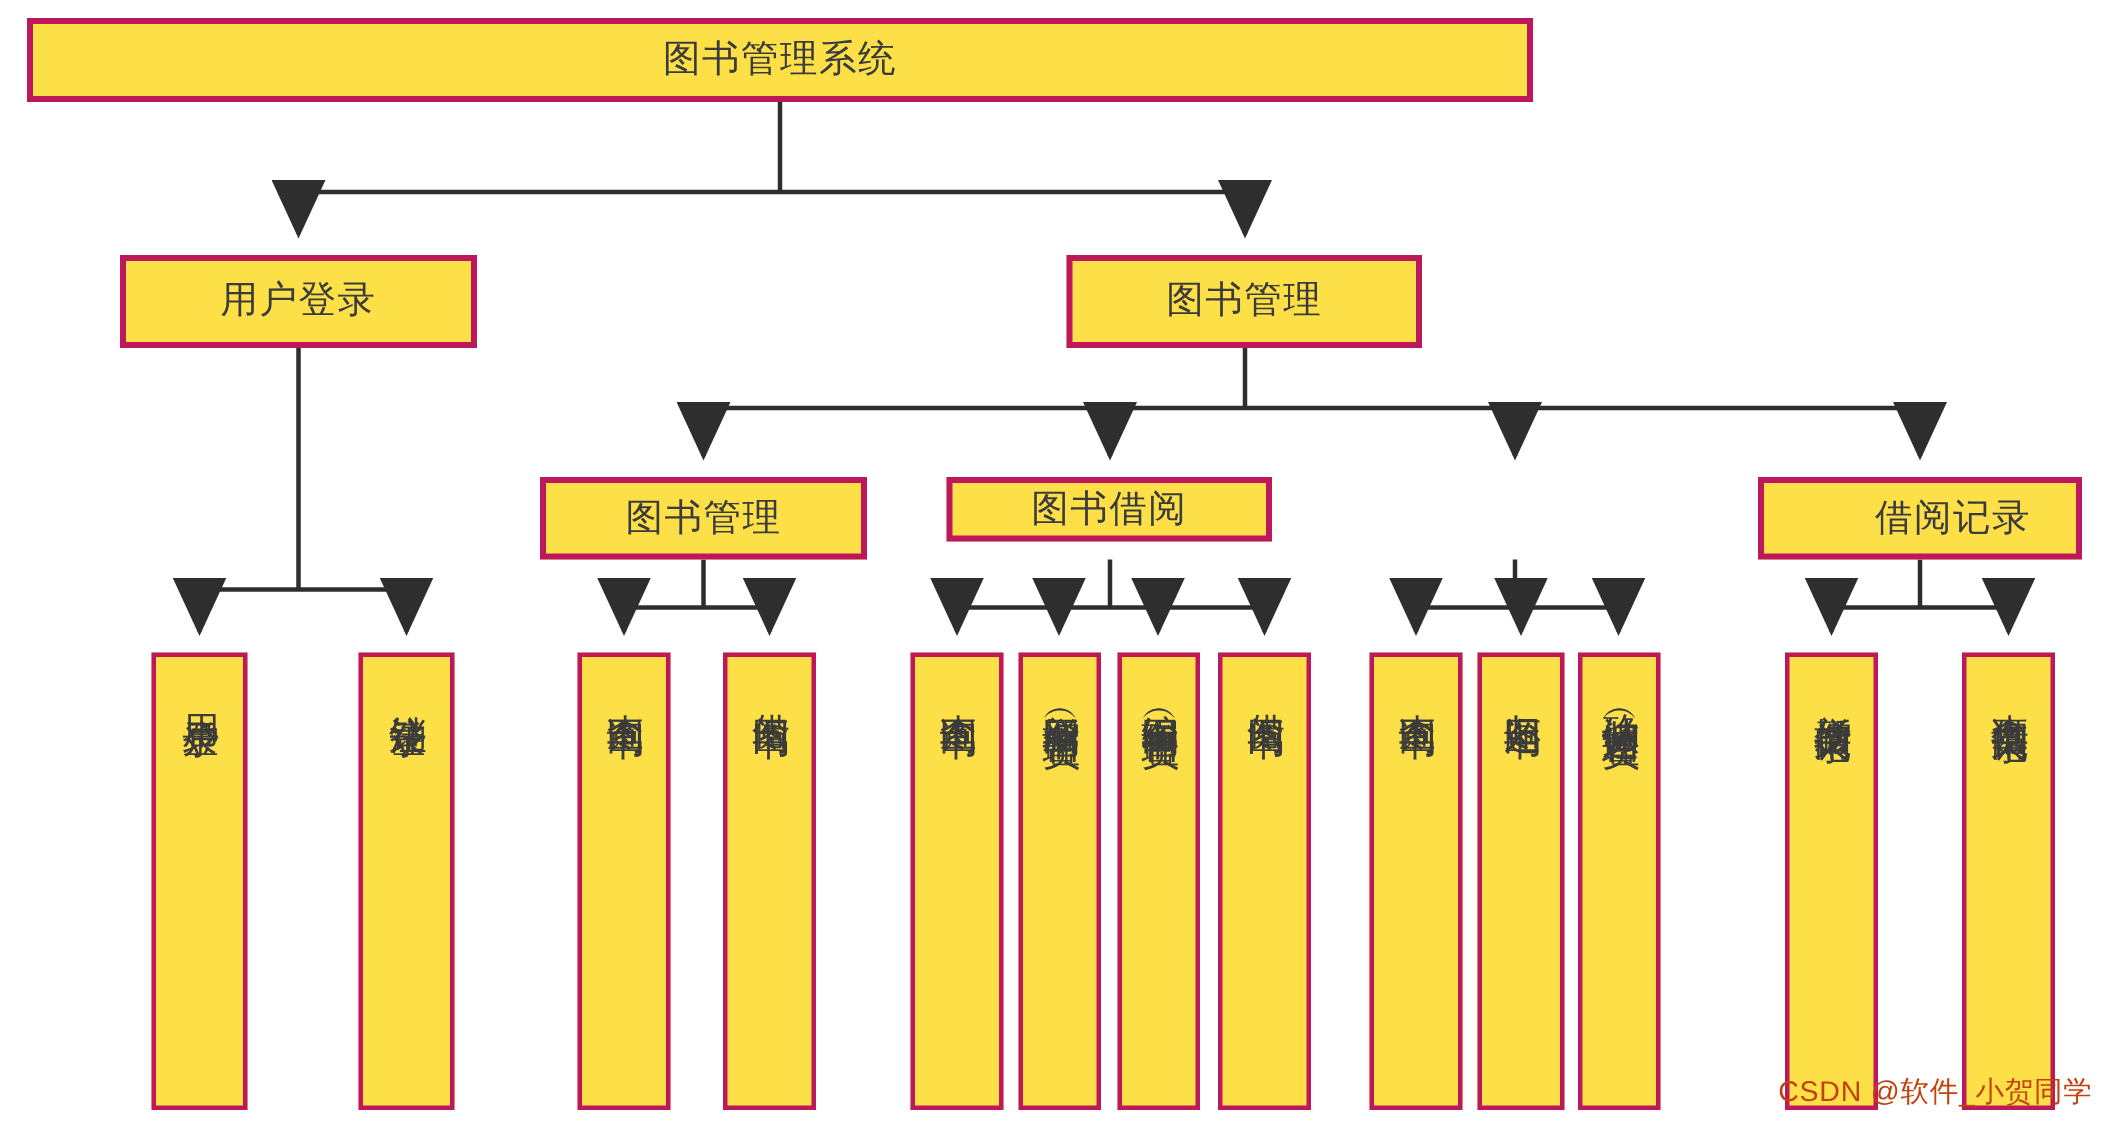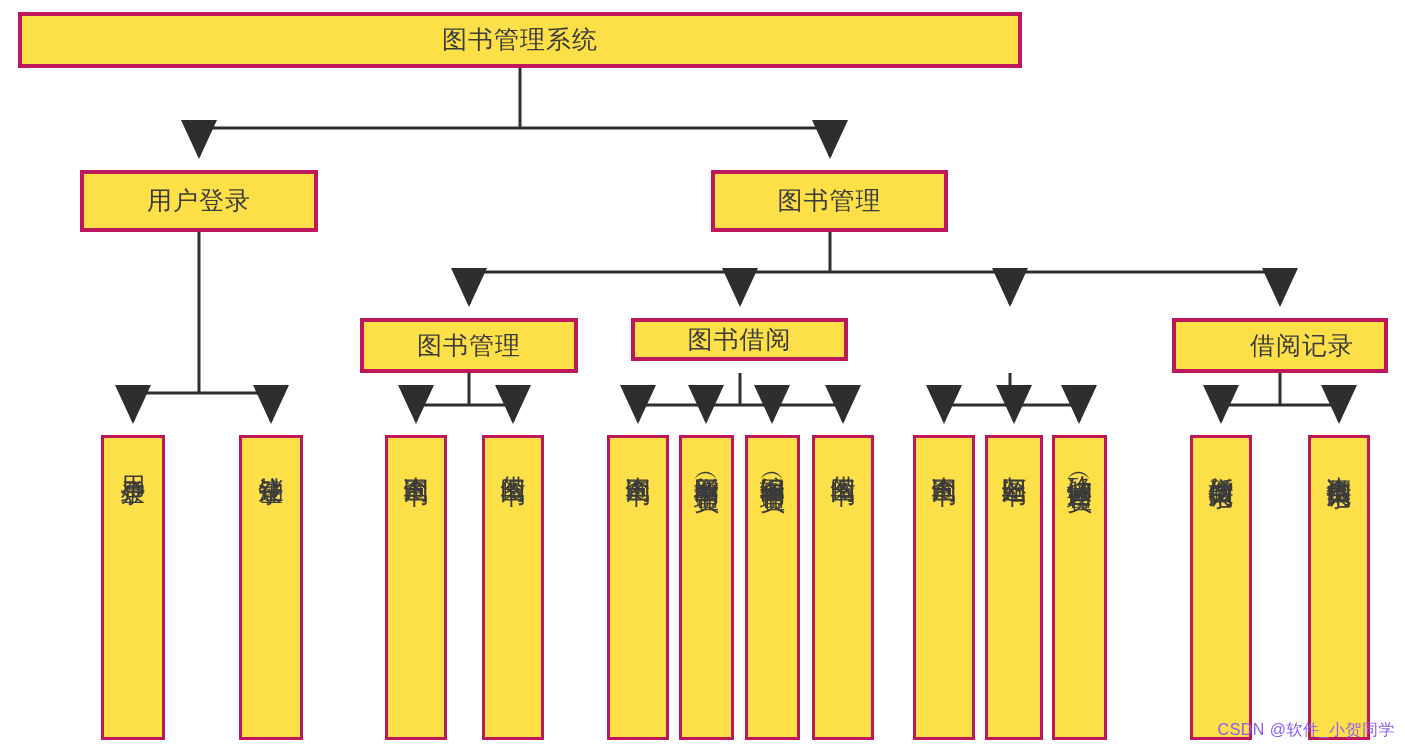--- a/index.html
+++ b/index.html
@@ -55,22 +55,22 @@
     font-size: 25px;
     line-height: 1.32;
     letter-spacing: 2px;
     color: #3b3b3b;
     white-space: nowrap;
   }
   .watermark {
     position: absolute;
     right: 10px;
     bottom: 6px;
-    font-size: 16px;
-    color: #8b5cf6;
+    font-size: 19px;
+    color: #c2410c;
     letter-spacing: 0.5px;
     white-space: nowrap;
   }
 </style>
 </head>
 <body>
 
 <div id="canvas">
 
   <svg id="edges" viewBox="0 0 1405 747" xmlns="http://www.w3.org/2000/svg">

